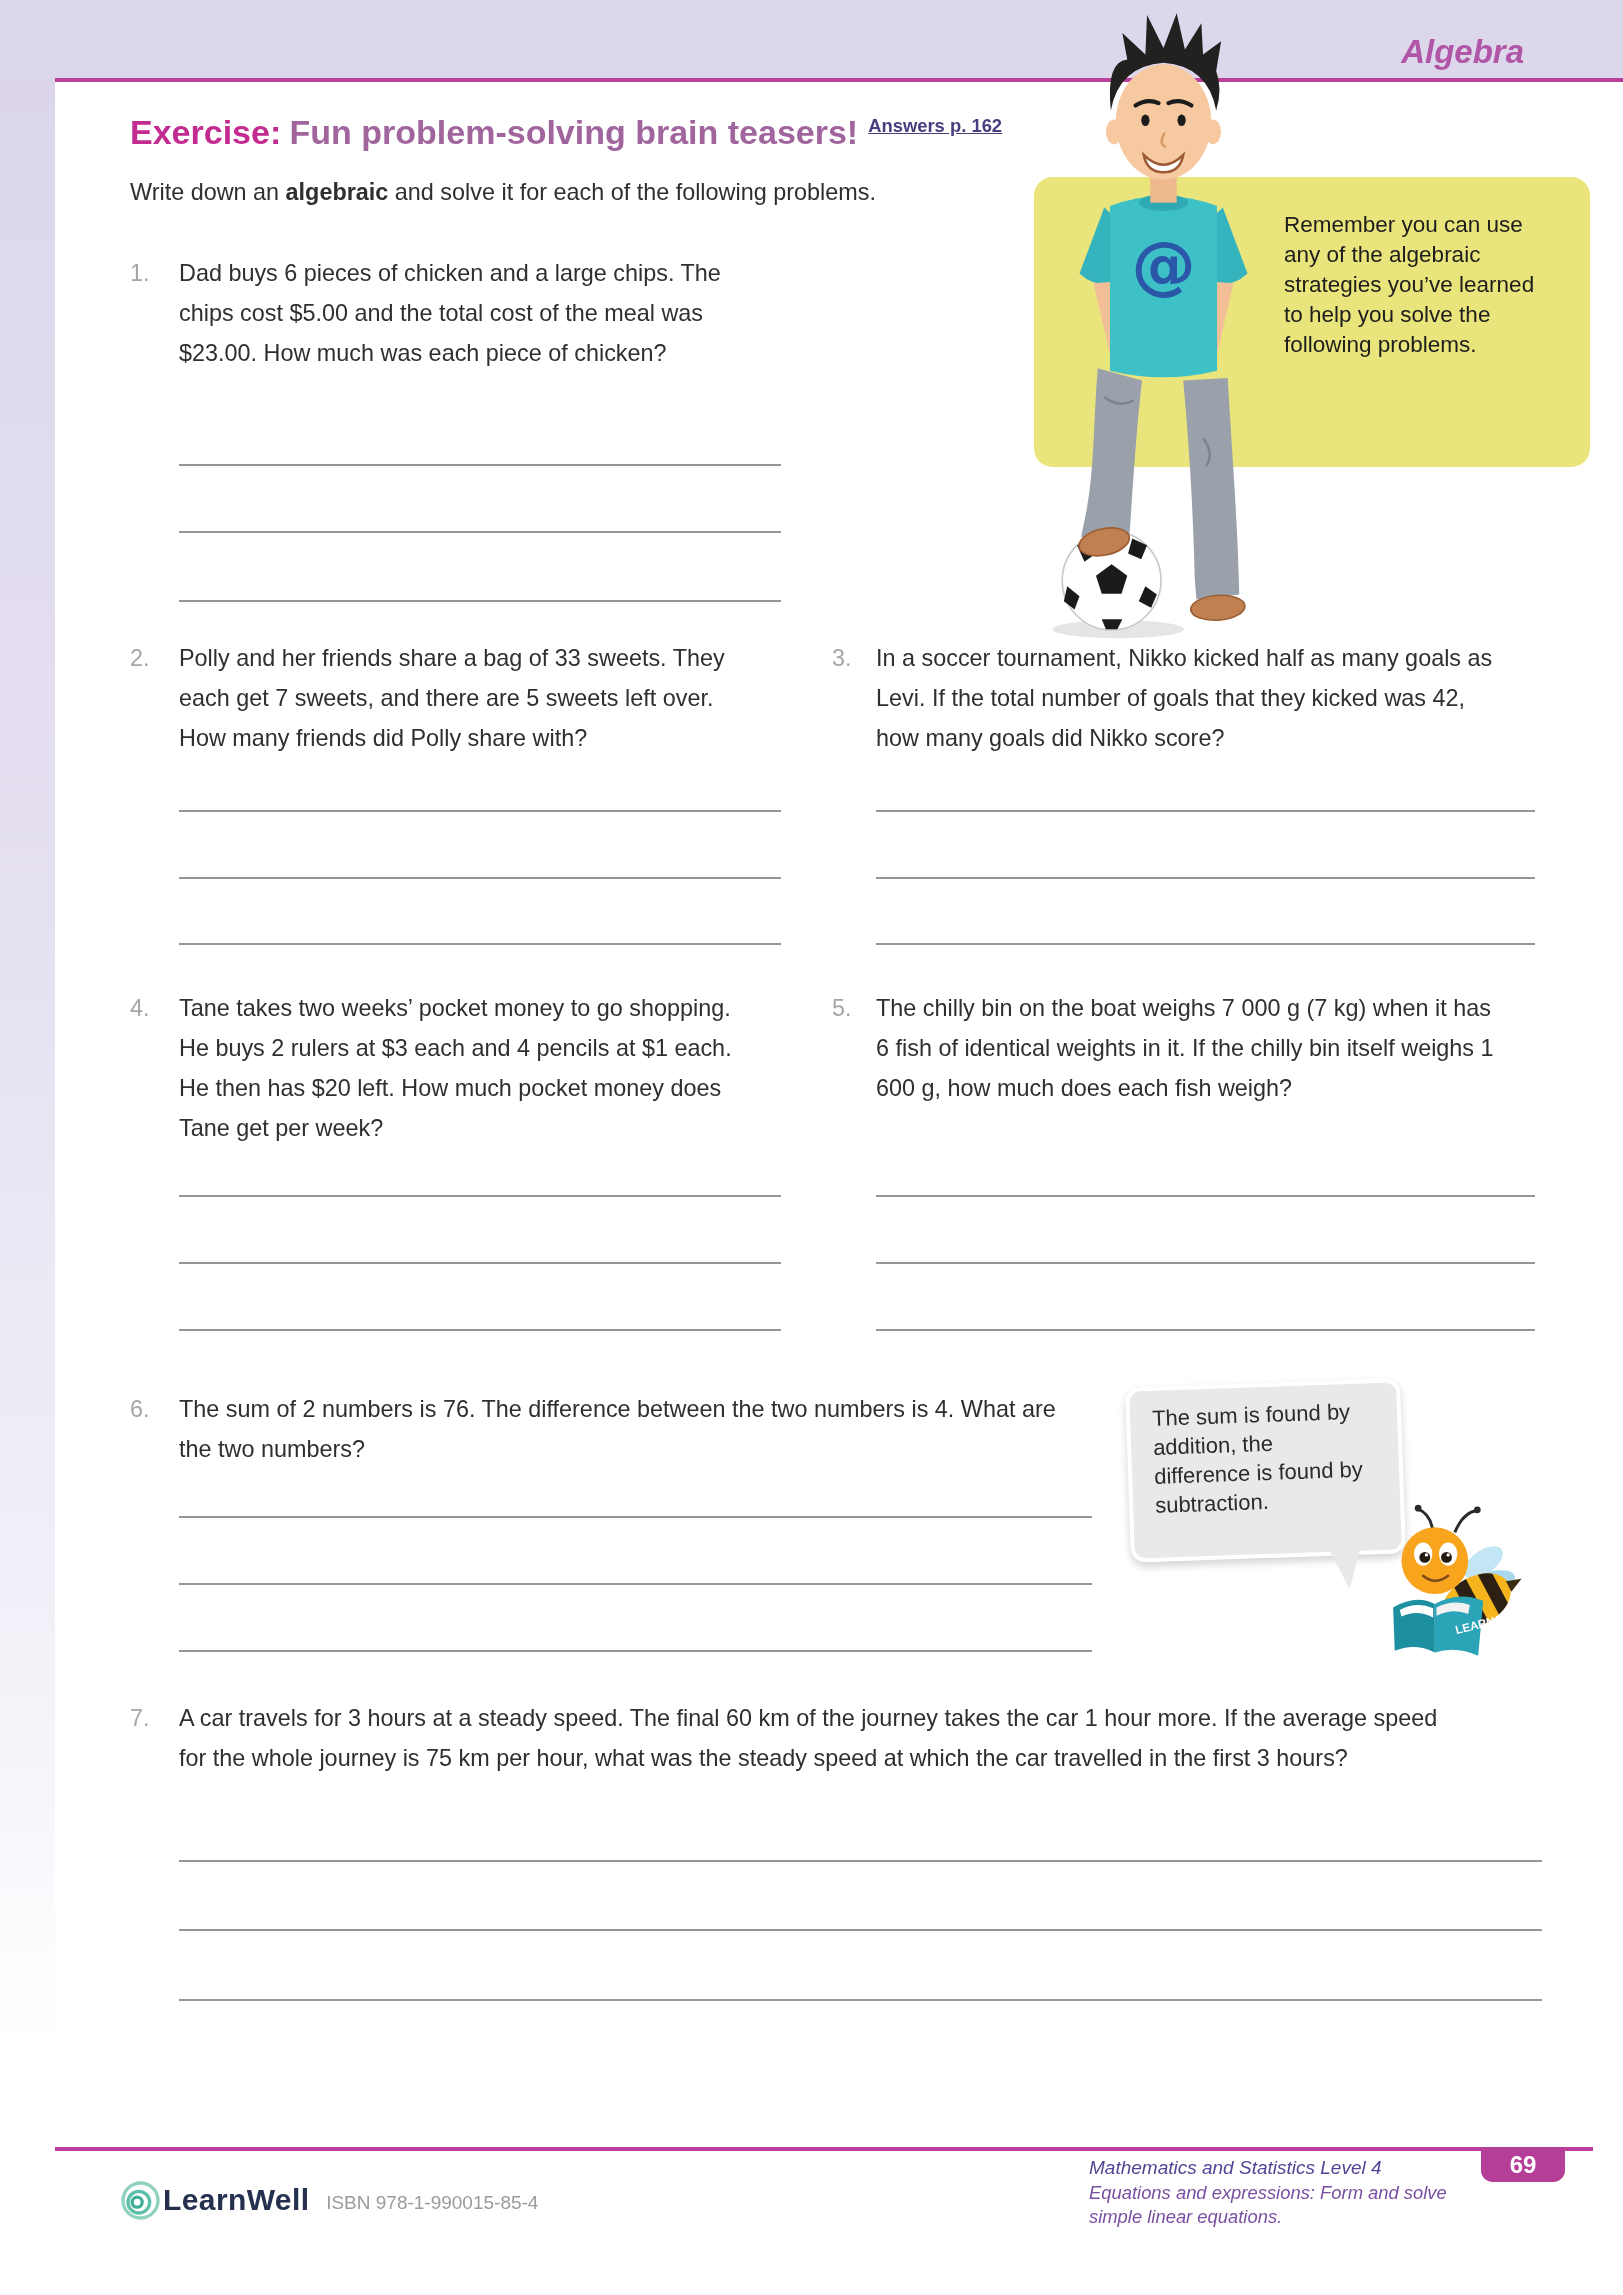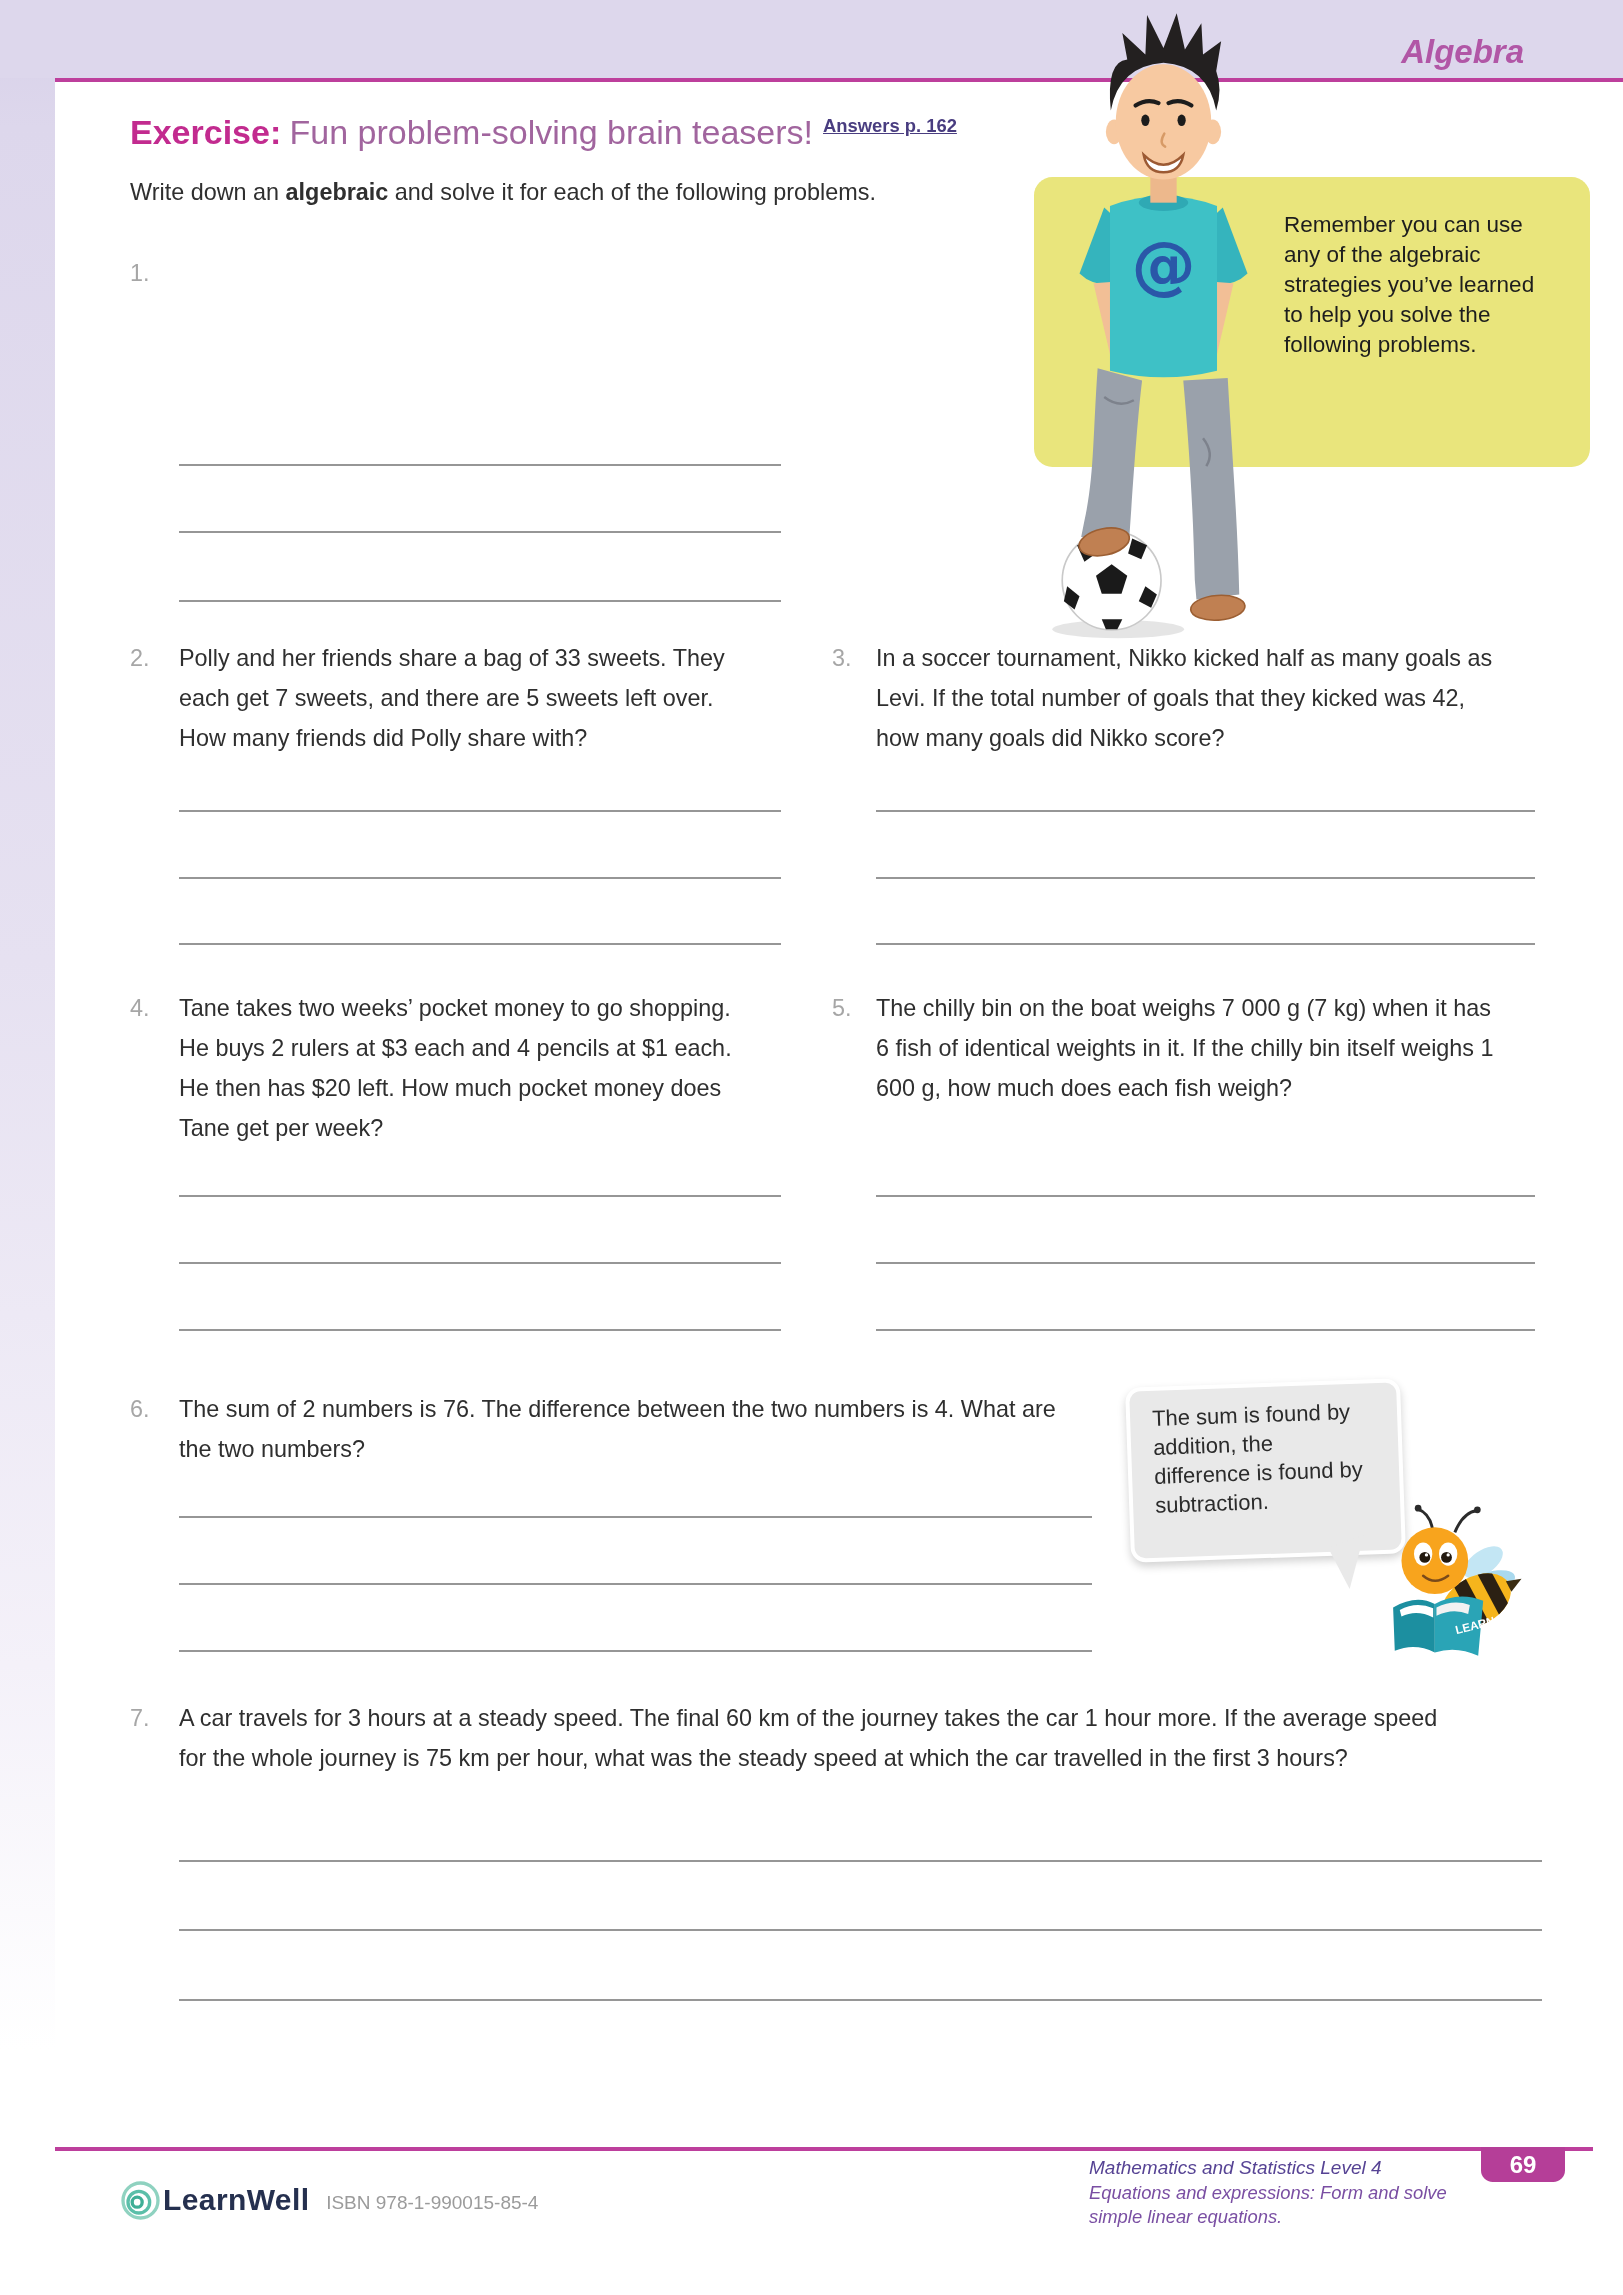--- a/index.html
+++ b/index.html
@@ -12,21 +12,21 @@
     background:linear-gradient(to bottom,#d8d1e9 0%,#ddd7ec 6%,#e6e1f1 45%,#f4f1f9 78%,#ffffff 96%);}
   .top-band{left:0;top:0;width:1623px;height:78px;background:#ddd7ec;}
   .rule{background:#bd3f9c;height:4.2px;}
   .top-rule{left:55px;top:78px;width:1568px;}
   .footer-rule{left:55px;top:2147px;width:1538px;}
   .algebra{right:99px;top:33px;font-size:33px;font-weight:bold;font-style:italic;color:#b156a6;}
 
   
   .heading{left:130px;top:113px;white-space:nowrap;}
   .ex-label{font-size:34px;font-weight:bold;color:#c22b8f;}
-  .ex-title{font-size:34px;font-weight:normal;color:#a1659e;margin-left:8.3px;}
+  .ex-title{font-size:34px;font-weight:bold;color:#a1659e;margin-left:8.3px;}
   .answers-link{font-size:18.4px;color:#493d80;text-decoration:underline;margin-left:10px;
     position:relative;top:-11.7px;cursor:pointer;font-weight:bold;}
   .instructions{left:130px;top:179px;font-size:23.4px;margin:0;color:#2f2f2f;}
 
   
   .callout{left:1034px;top:177px;width:556px;height:290px;background:#e9e57c;border-radius:18.4px;}
   .callout-text{position:absolute;left:250px;top:33px;width:275px;font-size:22.5px;line-height:30px;color:#1d1d1d;}
 
   
   .pnum{font-size:23.4px;line-height:40px;color:#a6a6a6;}
@@ -110,20 +110,21 @@
       <path d="M126,116 q14,-9 28,-3" stroke="#1c1c1c" stroke-width="5" fill="none" stroke-linecap="round"></path>
       <path d="M166,113 q14,-6 28,3" stroke="#1c1c1c" stroke-width="5" fill="none" stroke-linecap="round"></path>
       <ellipse cx="138" cy="134" rx="5" ry="7" fill="#1c1c1c"></ellipse>
       <ellipse cx="182" cy="134" rx="5" ry="7" fill="#1c1c1c"></ellipse>
       <path d="M161,150 q-7,12 1,16" stroke="#d79a66" stroke-width="3" fill="none" stroke-linecap="round"></path>
       <path d="M136,176 Q160,200 184,176 Q180,197 160,197 Q140,197 136,176 Z" fill="#ffffff" stroke="#9c5a33" stroke-width="3"></path>
     </g>
   </svg>
 
   <div class="abs pnum" style="left:130px;top:253px">1.</div>
+  <div class="abs ptext" style="left:179px;top:253px;width:584px">Dad buys 6 pieces of chicken and a large chips. The chips cost $5.00 and the total cost of the meal was $23.00. How much was each piece of chicken?</div>
   <div class="abs aline" style="left:179px;top:464px;width:602px"></div>
   <div class="abs aline" style="left:179px;top:531px;width:602px"></div>
   <div class="abs aline" style="left:179px;top:600px;width:602px"></div>
 
   <div class="abs pnum" style="left:130px;top:638px">2.</div>
   <div class="abs ptext" style="left:179px;top:638px;width:584px">Polly and her friends share a bag of 33 sweets. They each get 7 sweets, and there are 5 sweets left over. How many friends did Polly share with?</div>
   <div class="abs aline" style="left:179px;top:810px;width:602px"></div>
   <div class="abs aline" style="left:179px;top:877px;width:602px"></div>
   <div class="abs aline" style="left:179px;top:943px;width:602px"></div>
 

